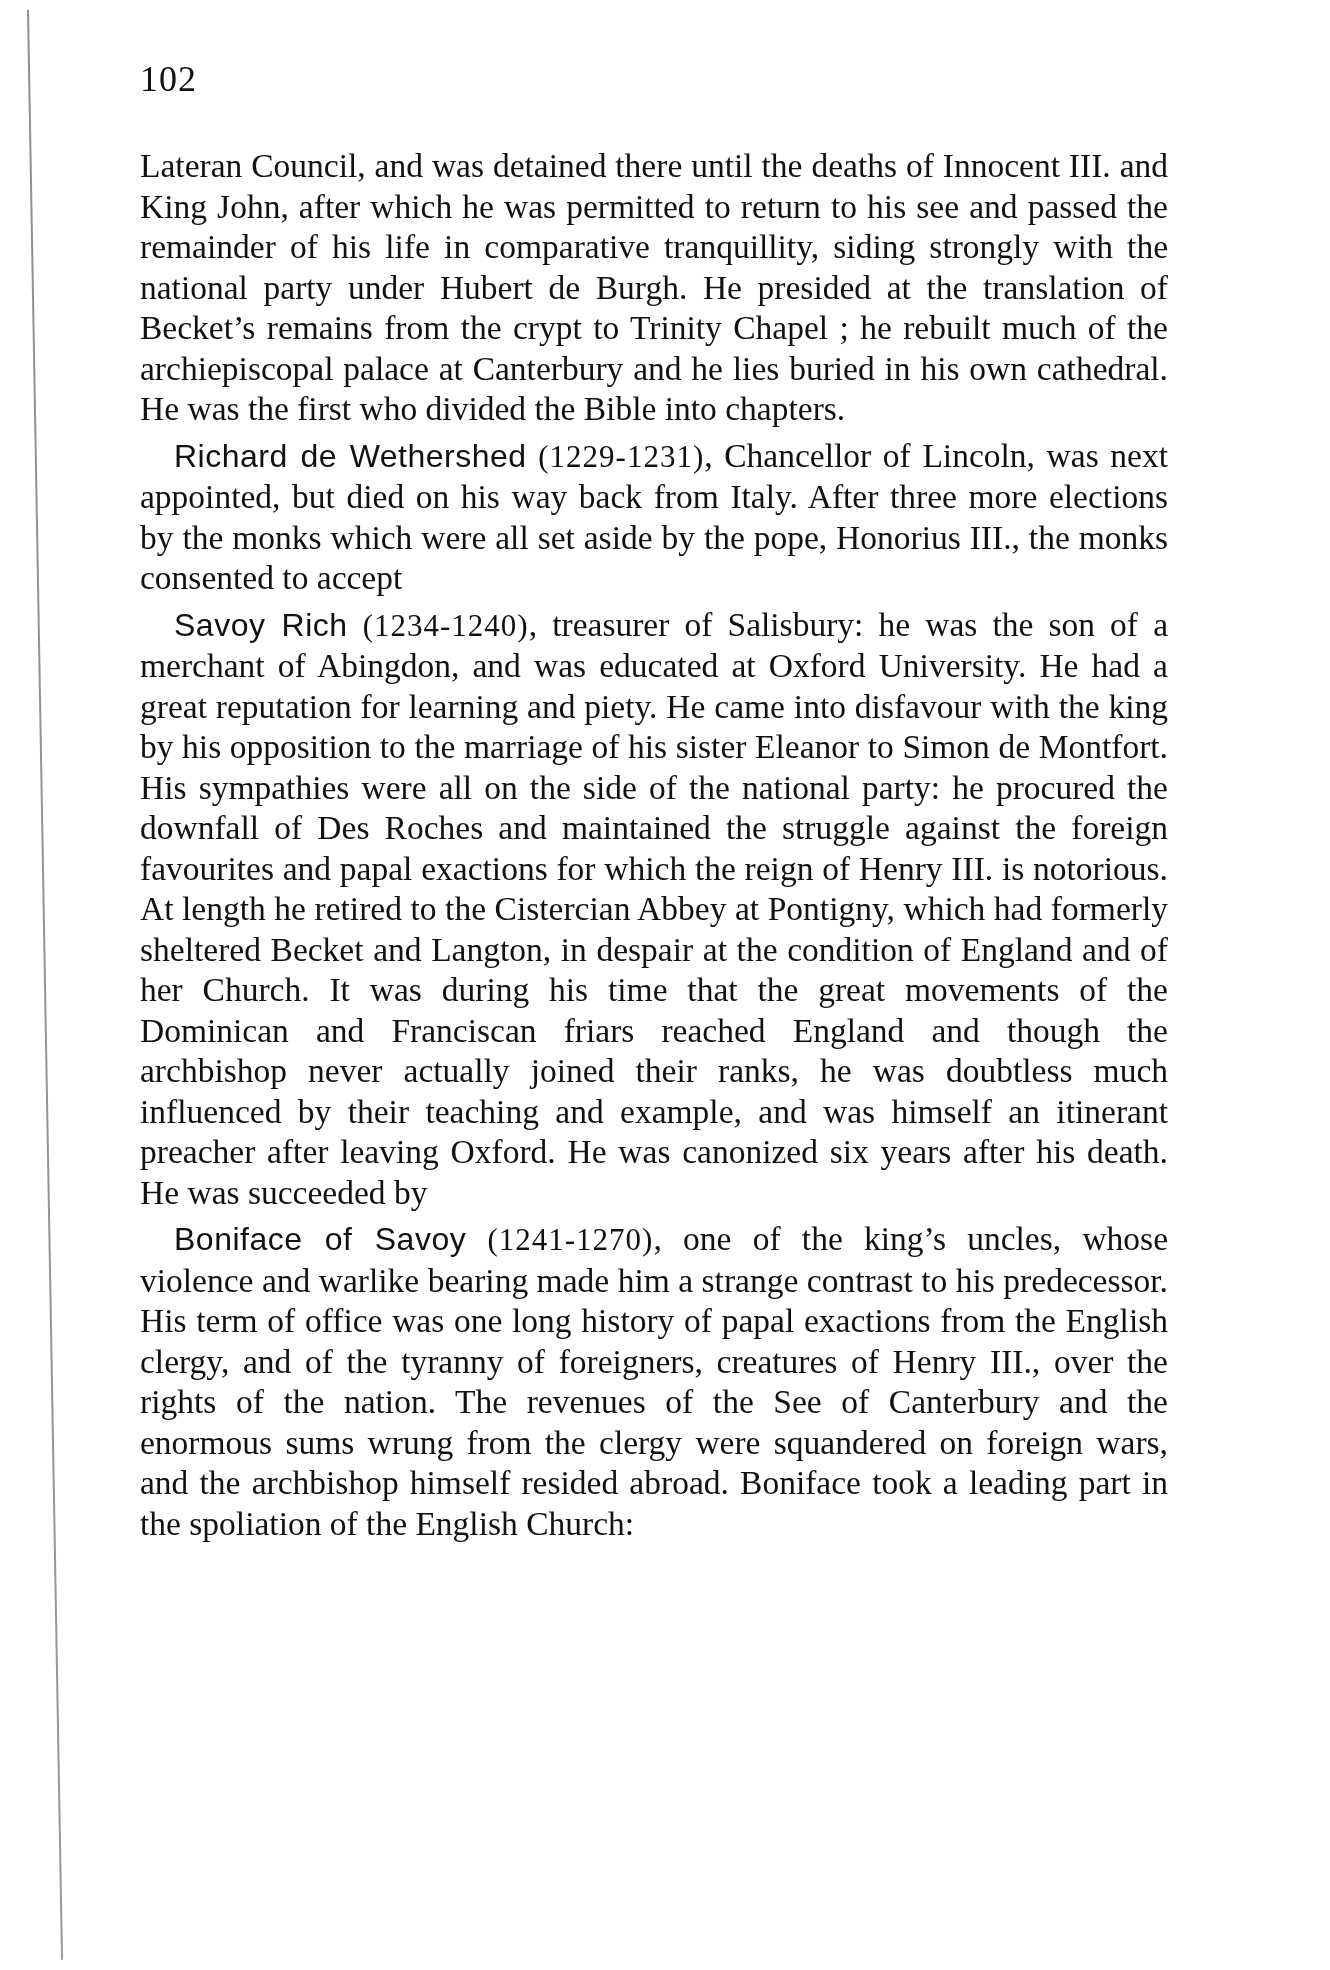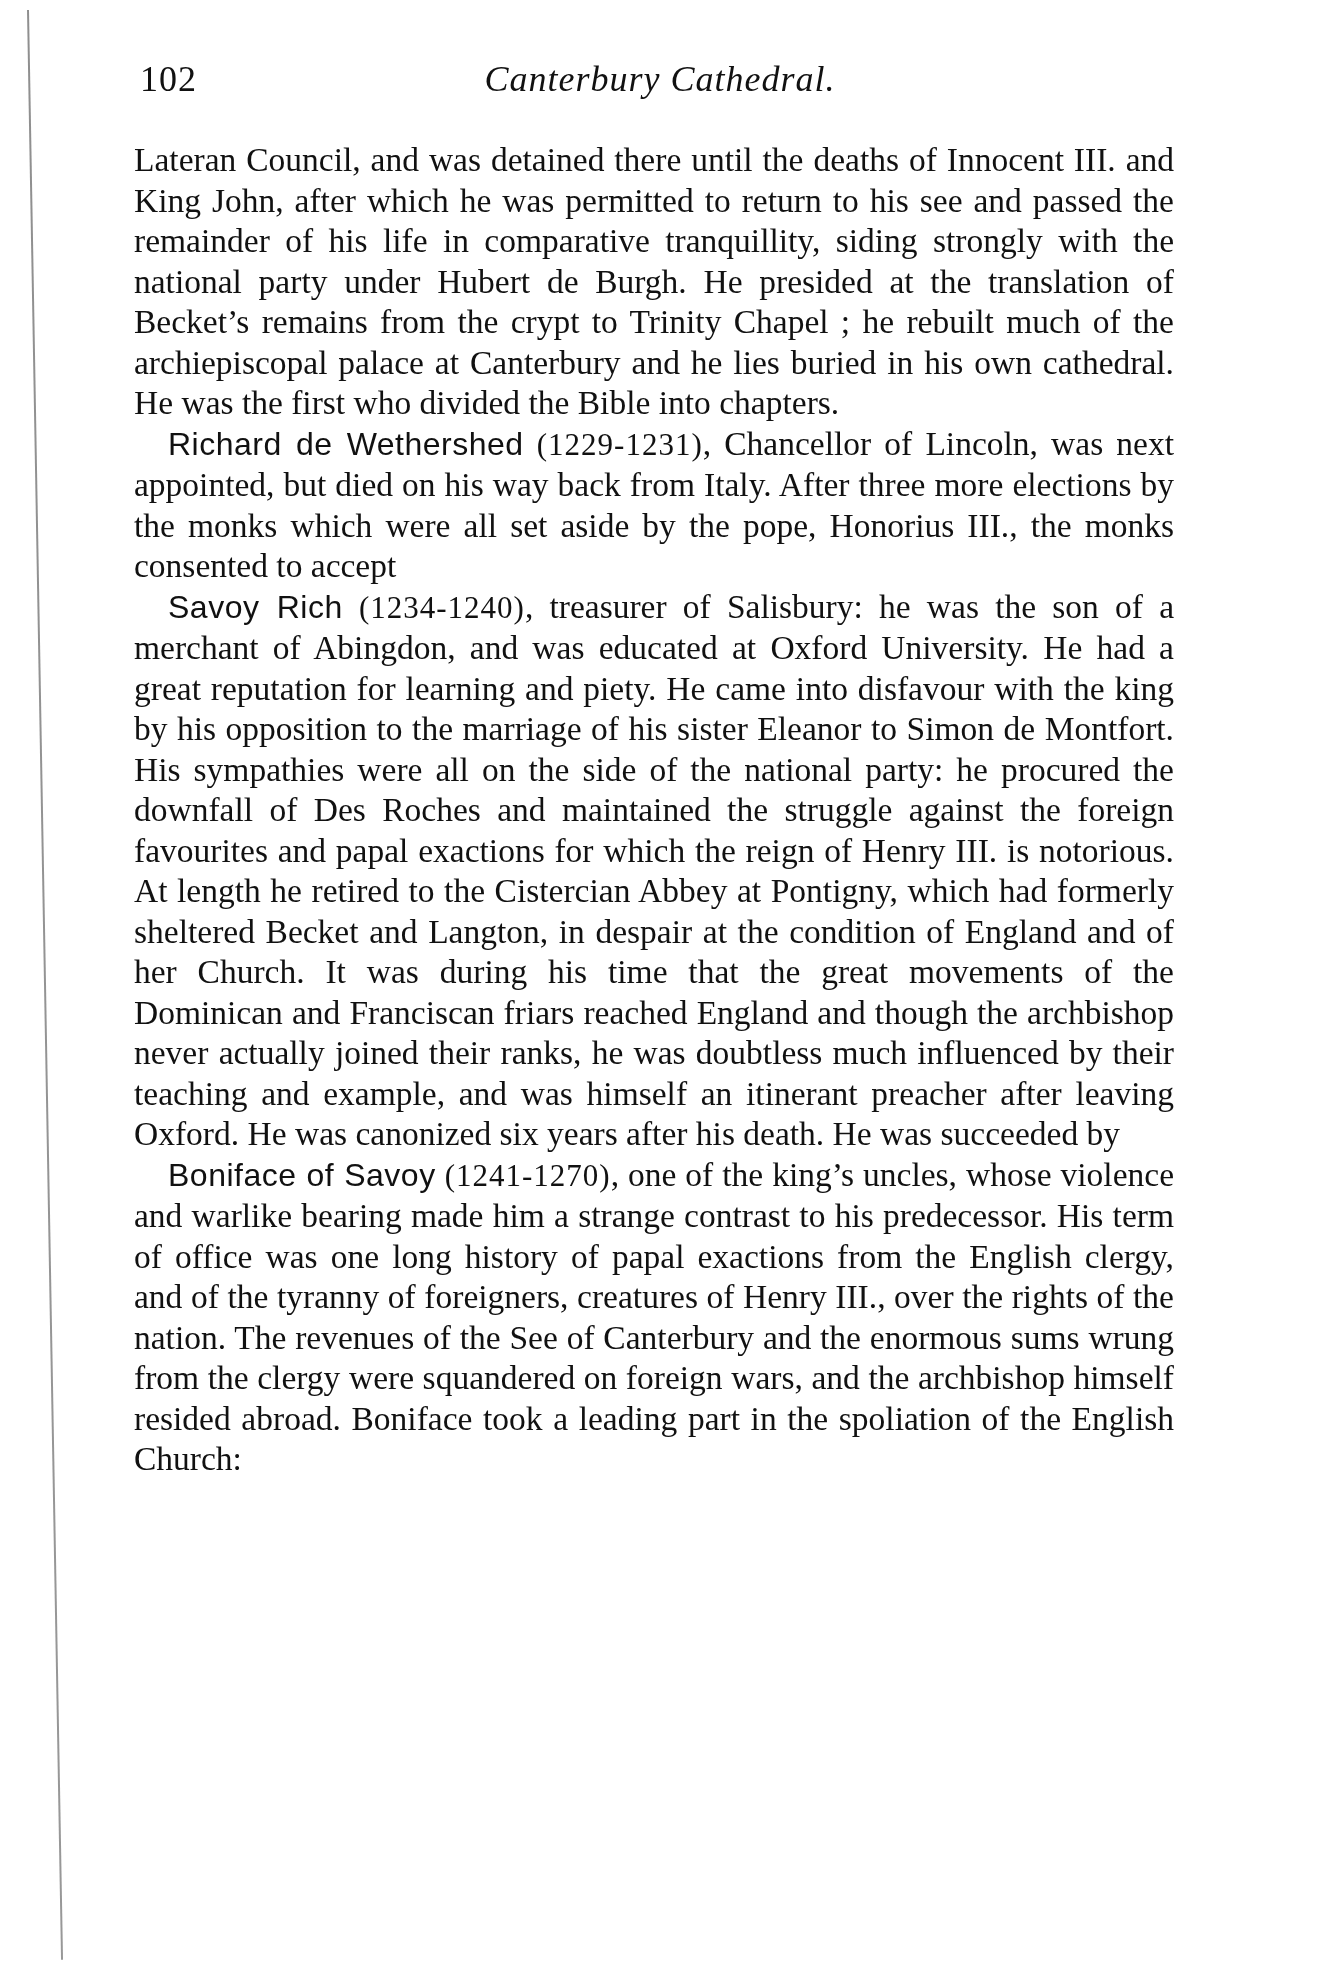--- a/index.html
+++ b/index.html
@@ -7,34 +7,33 @@
            font-family: "Liberation Serif", "DejaVu Serif", serif; color: #111; }
     .margin-line { position: absolute; top: 10px; height: 1950px; width: 2px;
                    left: 27px; background: linear-gradient(#333,#444);
                    transform-origin: top left; transform: rotate(-1.0deg); opacity: 0.55; }
     .header { position: absolute; top: 58px; left: 140px; width: 1040px; height: 50px; }
     .page-number { position: absolute; left: 0; top: 0; font-size: 36px; letter-spacing: 1px; }
     .running-title { position: absolute; left: 0; right: 0; text-align: center; top: 0;
                      font-size: 36px; font-style: italic; letter-spacing: 1px; }
     .body-text { position: absolute; top: 140px; left: 134px; width: 1040px;
                  font-size: 33.5px; line-height: 40.5px; text-align: justify; }
-    .para { margin: 0; text-indent: 0; }
+    .para { margin: 6px; text-indent: 0; }
     .para.entry { text-indent: 34px; }
     .name { font-family: "Liberation Sans", "DejaVu Sans", sans-serif; font-weight: normal;
             font-size: 32px; letter-spacing: 0.5px; }
     .dates { font-size: 31px; letter-spacing: 1px; font-family: Liberation Serif, serif; }
   </style>
 </head>
 <body>
 
 <div class="margin-line"></div>
 
 <div class="header">
   <span class="page-number">102</span>
-  <div class="running-title">Canterbury Cathedral.</div>
 </div>
 
 <div class="body-text">
   <p class="para">
     <span>Lateran Council, and was detained there until the deaths of Innocent III. and King John, after which he was permitted to return to his see and passed the remainder of his life in comparative tranquillity, siding strongly with the national party under Hubert de Burgh.  He presided at the translation of Becket’s remains from the crypt to Trinity Chapel ; he rebuilt much of the archiepiscopal palace at Canterbury and he lies buried in his own cathedral.  He was the first who divided the Bible into chapters.</span>
   </p>
   <p class="para entry">
     <span class="name">Richard de Wethershed</span>
     <span class="dates">(1229-1231)</span><span>, Chancellor of Lincoln, was next appointed, but died on his way back from Italy.  After three more elections by the monks which were all set aside by the pope, Honorius III., the monks consented to accept</span>
   </p>

